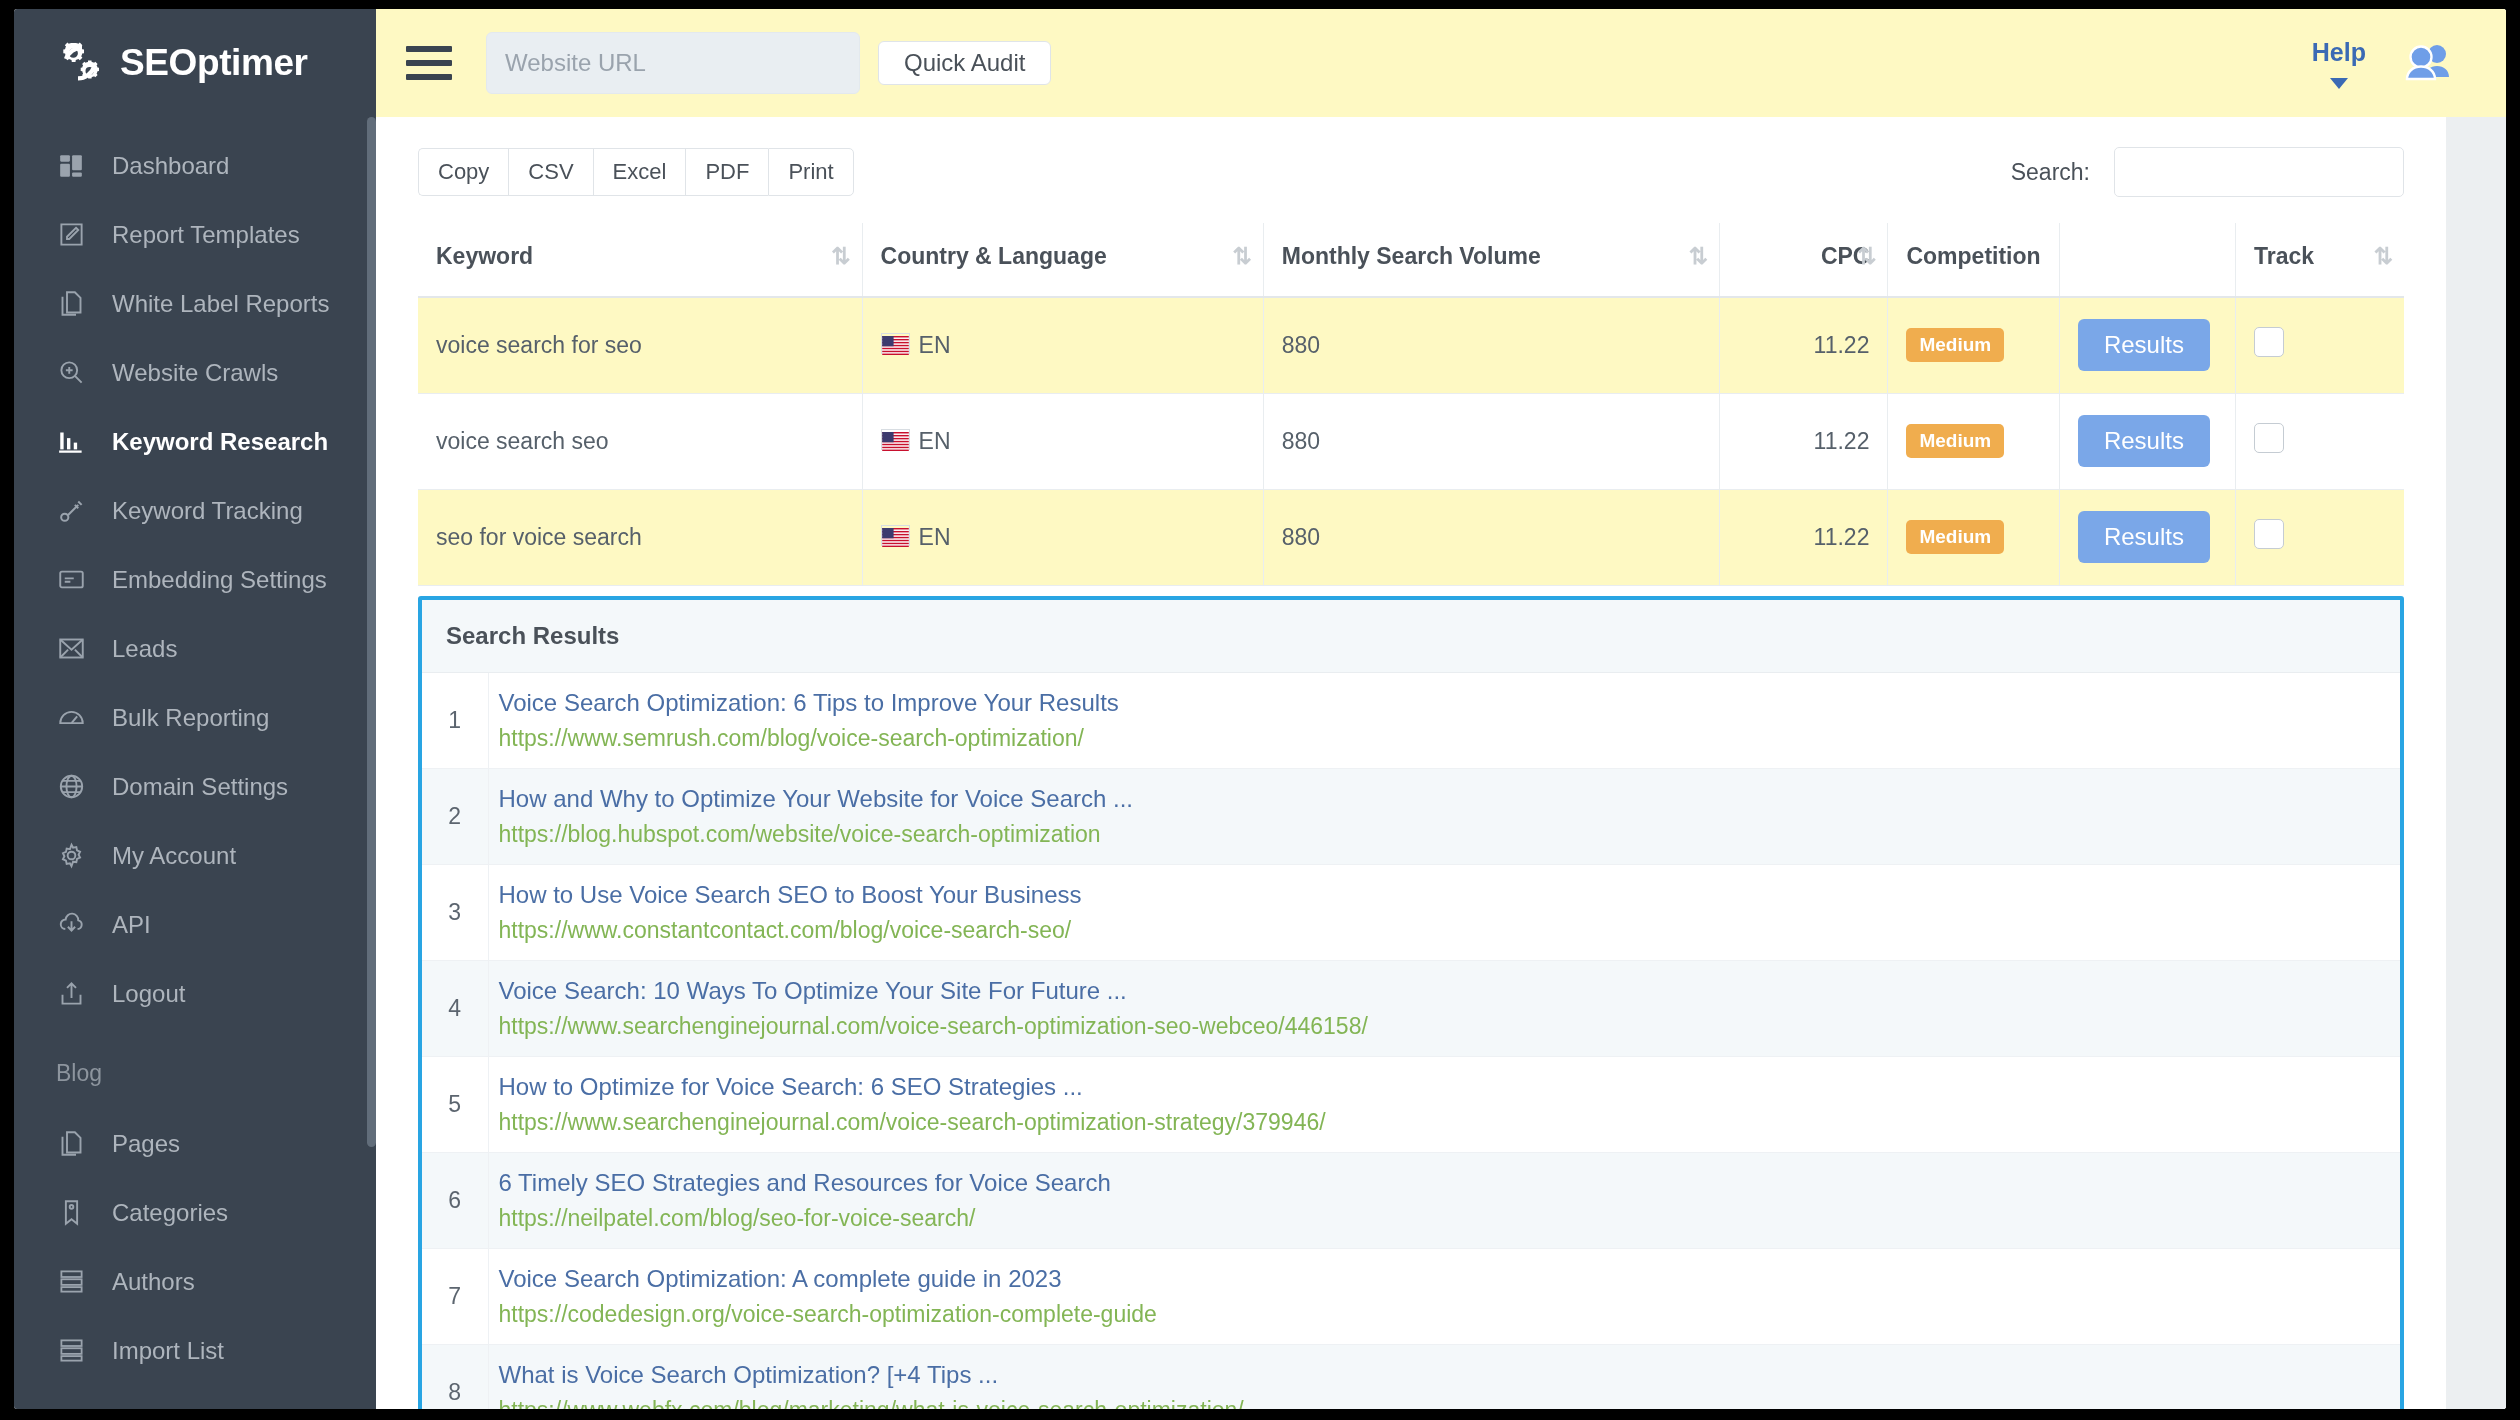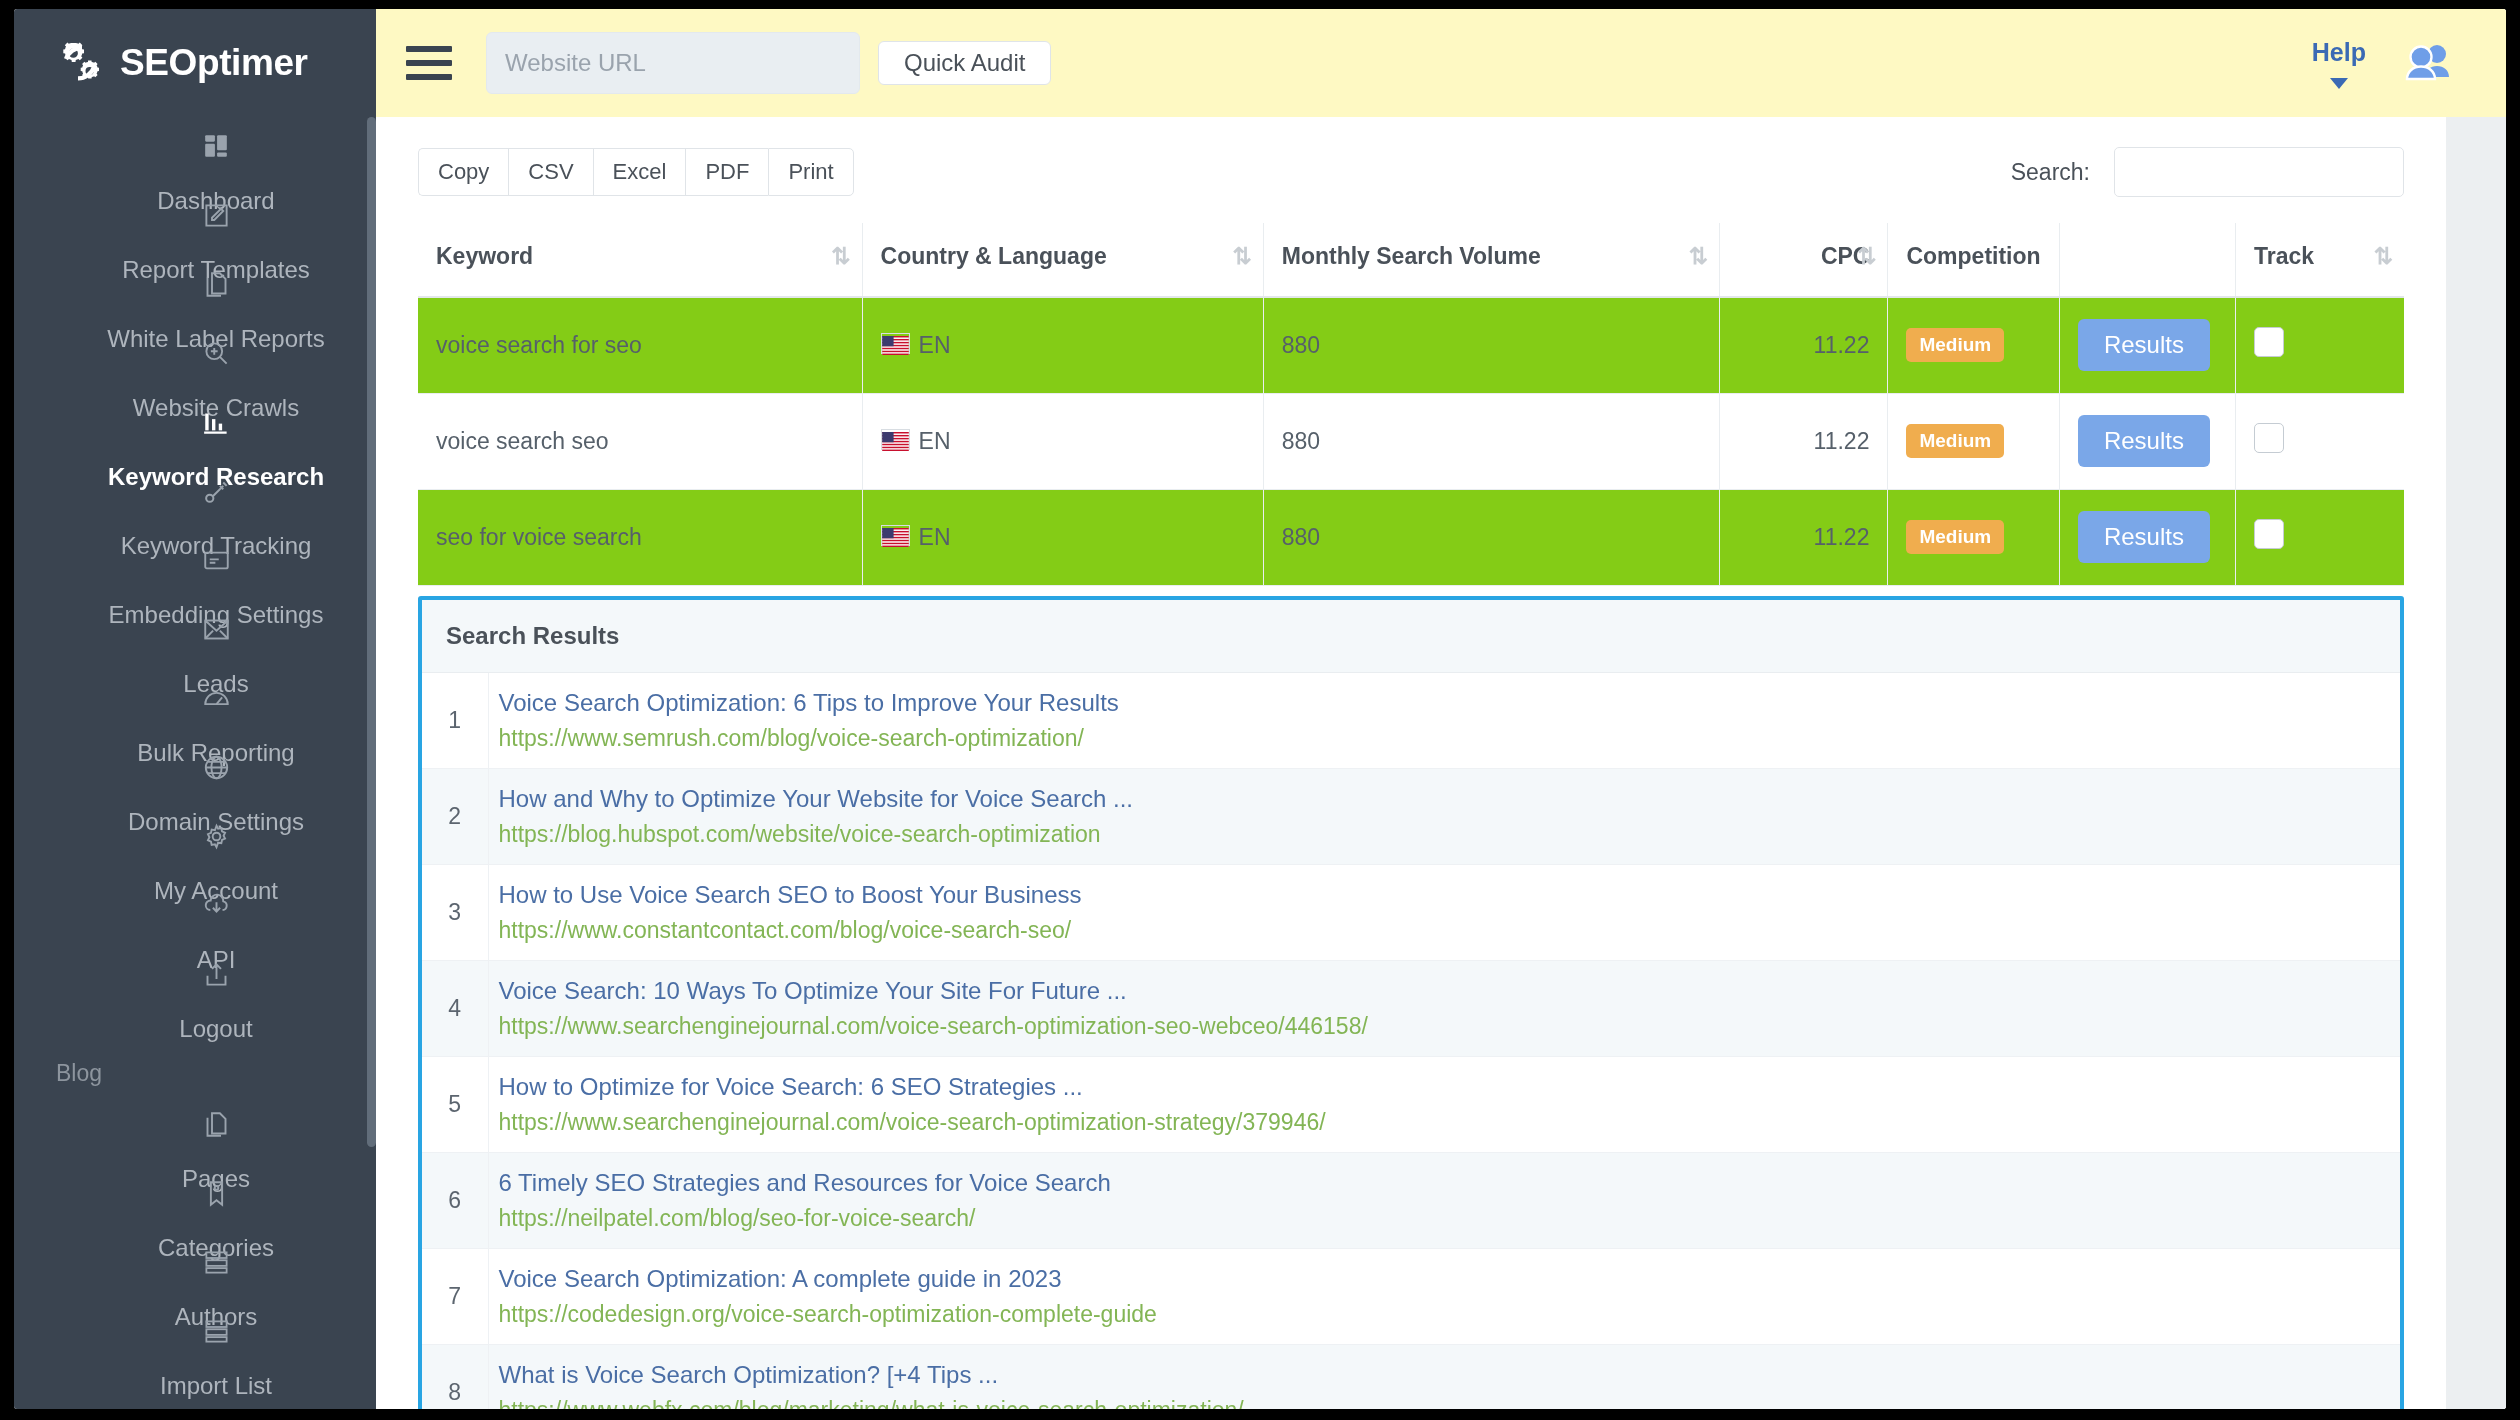--- a/index.html
+++ b/index.html
@@ -43,21 +43,20 @@
     white-space: nowrap;
   }
   .nav { padding-top: 14px; }
   .nav-item {
     display: flex;
     align-items: center;
     height: 69px;
     padding-left: 42px;
     gap: 26px;
     cursor: pointer;
-    flex-direction: column;
   }
   .nav-item .ico {
     width: 30px; height: 30px;
     flex: 0 0 30px;
     display: flex; align-items: center; justify-content: center;
     color: #9aa3ad;
   }
   .nav-item .lbl {
     color: #aeb5bd;
     font-size: 24px;
@@ -225,21 +224,21 @@
     color: #56606a;
     padding: 20px 18px;
     border-bottom: 1px solid #e9edf0;
     border-left: 1px solid #e9edf0;
     height: 96px;
     vertical-align: middle;
   }
   table.kw td:first-child { border-left: none; }
   table.kw th { border-left: 1px solid #e9edf0; }
   table.kw th:first-child { border-left: none; }
-  table.kw tr.odd td { background: #84cc16; }
+  table.kw tr.odd td { background: #fef9c3; }
   .flag {
     display: inline-block;
     width: 29px; height: 21px;
     vertical-align: -2px;
     margin-right: 9px;
     border: 1px solid #d8dde2;
   }
   .cpc { text-align: right; }
   .badge-medium {
     display: inline-block;

